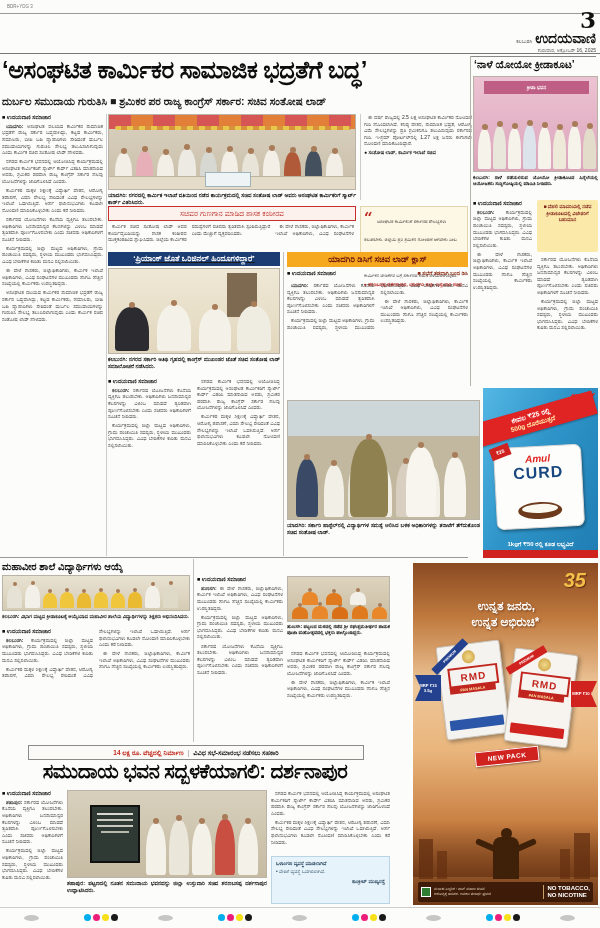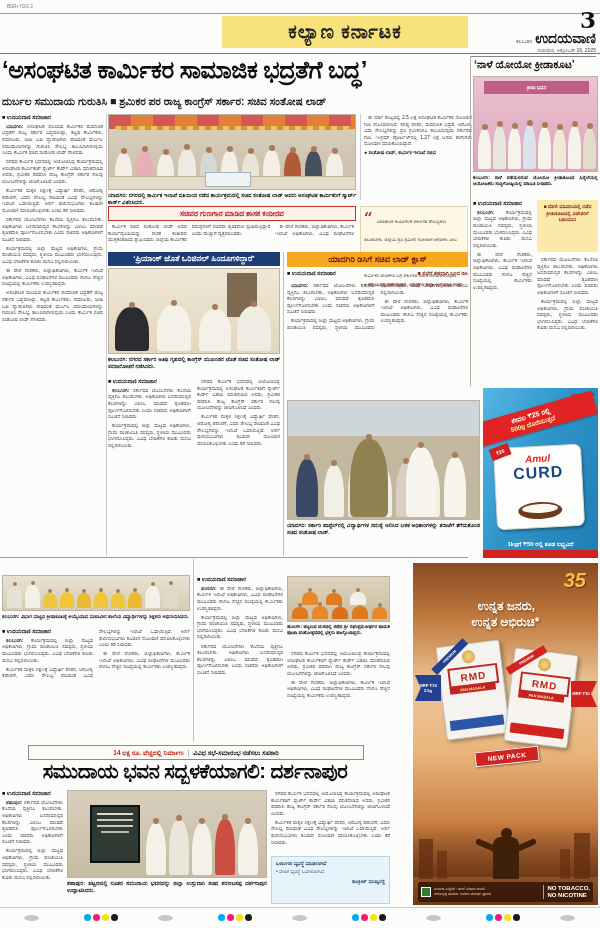--- a/index.html
+++ b/index.html
@@ -26,23 +26,20 @@
   .serif{font-family:"DejaVu Serif",serif;}
 </style>
 </head>
 <body>
 
 <div class="page">
 
   <div class="abs" style="left:7px;top:4px;font-size:4.5px;color:#777;">BDR+YDG 3</div>
   <div class="rule-h" style="left:0;top:13px;width:600px;"></div>
 
-  <div class="abs" style="left:222px;top:16px;width:246px;height:32px;background:#f8e27c;display:flex;align-items:center;justify-content:center;">
-    <span style="font-size:19px;font-weight:bold;letter-spacing:1px;color:#23211c;">ಕಲ್ಯಾಣ ಕರ್ನಾಟಕ</span>
-  </div>
 
   <div class="abs" style="left:470px;top:10px;width:126px;display:flex;flex-direction:column;align-items:flex-end;border-bottom:1px solid #888;padding-bottom:2px;">
     <span class="serif" style="font-size:23px;font-weight:bold;line-height:20px;color:#111;">3</span>
     <span style="display:flex;align-items:baseline;gap:3px;">
       <span style="font-size:5px;color:#333;">ಕಲಬುರಗಿ</span>
       <span style="font-size:14px;font-weight:bold;color:#121212;">ಉದಯವಾಣಿ</span>
     </span>
     <span style="font-size:5px;color:#444;">ಗುರುವಾರ, ಅಕ್ಟೋಬರ್ 16, 2025</span>
   </div>
 
@@ -80,34 +77,34 @@
     <div class="abs" style="left:96px;bottom:2px;width:44px;height:13px;background:#eef4f6;border:1px solid #9fb3bb;"></div>
   </div>
   <div class="abs cap" style="left:108px;top:192px;width:248px;">ಯಾದಗಿರಿ: ನಗರದಲ್ಲಿ ಕಾರ್ಮಿಕ ಇಲಾಖೆ ವತಿಯಿಂದ ನಡೆದ ಕಾರ್ಯಕ್ರಮದಲ್ಲಿ ಸಚಿವ ಸಂತೋಷ ಲಾಡ್ ಅವರು ಅಸಂಘಟಿತ ಕಾರ್ಮಿಕರಿಗೆ ಸ್ಮಾರ್ಟ್ ಕಾರ್ಡ್ ವಿತರಿಸಿದರು.</div>
 
   <div class="abs tiny" style="left:360px;top:114px;width:108px;height:86px;overflow:hidden;border-left:1px solid #ccc;padding-left:3px;">
     <p>ಈ ವರ್ಷ ರಾಜ್ಯದಲ್ಲಿ 2.5 ಲಕ್ಷ ಅಸಂಘಟಿತ ಕಾರ್ಮಿಕರ ನೋಂದಣಿ ಗುರಿ ಹೊಂದಲಾಗಿದೆ. ಕನಿಷ್ಠ ವೇತನ, ಸಾಮಾಜಿಕ ಭದ್ರತೆ, ಆರೋಗ್ಯ ವಿಮೆ ಸೌಲಭ್ಯಗಳನ್ನು ಪ್ರತಿ ಶ್ರಮಿಕನಿಗೂ ತಲುಪಿಸುವುದು ಸರ್ಕಾರದ ಗುರಿ. ಇ-ಶ್ರಮ್ ಪೋರ್ಟಲ್‌ನಲ್ಲಿ 1.27 ಲಕ್ಷ ಜನರು ಈಗಾಗಲೇ ನೋಂದಣಿ ಮಾಡಿಕೊಂಡಿದ್ದಾರೆ.</p>
     <p style="font-weight:bold;text-indent:0;color:#111;">● ಸಂತೋಷ ಲಾಡ್, ಕಾರ್ಮಿಕ ಇಲಾಖೆ ಸಚಿವ</p>
   </div>
 
   <div class="abs" style="left:108px;top:206px;width:246px;height:13px;border:1px solid #c6302a;background:#fdf1ee;display:flex;align-items:center;justify-content:center;">
-    <span style="font-size:7.5px;font-weight:bold;color:#b8231d;">ಸಚಿವರ ಗುಣಗಾನ ಮಾಡಿದ ಶಾಸಕ ಕಂಠೀರವ</span>
+    <span style="font-size:7.5px;font-weight:normal;color:#b8231d;">ಸಚಿವರ ಗುಣಗಾನ ಮಾಡಿದ ಶಾಸಕ ಕಂಠೀರವ</span>
   </div>
   <div class="abs tiny cols3" style="left:108px;top:223px;width:246px;height:26px;overflow:hidden;">
     <p>ಕಾರ್ಮಿಕ ಸಚಿವ ಸಂತೋಷ ಲಾಡ್ ಅವರ ಕಾರ್ಯವೈಖರಿಯನ್ನು ಶಾಸಕ ಕಂಠೀರವ ಮುಕ್ತಕಂಠದಿಂದ ಶ್ಲಾಘಿಸಿದರು. ಜಿಲ್ಲೆಯ ಕಾರ್ಮಿಕರ ಸಮಸ್ಯೆಗಳಿಗೆ ಸಚಿವರು ತ್ವರಿತವಾಗಿ ಸ್ಪಂದಿಸುತ್ತಿದ್ದಾರೆ ಎಂದು ಮೆಚ್ಚುಗೆ ವ್ಯಕ್ತಪಡಿಸಿದರು.</p>
     <p>ಈ ವೇಳೆ ಶಾಸಕರು, ಜಿಲ್ಲಾಧಿಕಾರಿಗಳು, ಕಾರ್ಮಿಕ ಇಲಾಖೆ ಅಧಿಕಾರಿಗಳು, ವಿವಿಧ ಸಂಘಟನೆಗಳ ಮುಖಂಡರು ಹಾಗೂ ಹೆಚ್ಚಿನ ಸಂಖ್ಯೆಯಲ್ಲಿ ಕಾರ್ಮಿಕರು ಉಪಸ್ಥಿತರಿದ್ದರು.</p>
   </div>
 
   <div class="abs" style="left:360px;top:206px;width:108px;height:50px;background:#fdf7e6;border:1px solid #e0d5ad;padding:2px 3px;box-sizing:border-box;">
     <span class="qmark">“</span>
     <span style="font-size:4.6px;line-height:1.25;text-align:justify;display:inline;color:#33302a;">ಅಸಂಘಟಿತ ಕಾರ್ಮಿಕರಿಗೆ ಸರ್ಕಾರದ ಸೌಲಭ್ಯಗಳು ತಲುಪಬೇಕು. ಜಿಲ್ಲೆಯ ಪ್ರತಿ ಶ್ರಮಿಕನ ನೋಂದಣಿ ಆಗಬೇಕು ಎಂಬ ಉದ್ದೇಶದಿಂದ ಈ ಕಾರ್ಯಕ್ರಮ ಹಮ್ಮಿಕೊಳ್ಳಲಾಗಿದೆ. ಈ ಭಾಗದ ಕಾರ್ಮಿಕರ ಬೇಡಿಕೆಗಳ ಬಗ್ಗೆ ಸರ್ಕಾರದ ಗಮನ ಸೆಳೆಯಲಾಗುವುದು.</span>
     <div style="font-size:4.8px;font-weight:bold;color:#b8231d;margin-top:1px;">● ಶರಣಬಸಪ್ಪ ದರ್ಶನಾಪುರ, ಯಾದಗಿರಿ ಜಿಲ್ಲಾ ಉಸ್ತುವಾರಿ ಸಚಿವ</div>
   </div>
 
-  <div class="abs" style="left:108px;top:252px;width:172px;height:14px;background:#1c3d73;display:flex;align-items:center;justify-content:center;">
+  <div class="abs" style="left:108px;top:252px;width:172px;height:14px;background:#1c3d73;display:flex;align-items:center;justify-content:center;text-decoration:underline;">
     <span style="font-size:8px;font-weight:bold;color:#fff;">‘ಪ್ರಿಯಾಂಕ್ ಜೊತೆ ಒರಿಜಿನಲ್ ಹಿಂದೂಗಳಿದ್ದಾರೆ’</span>
   </div>
   <div class="photo" style="left:108px;top:268px;width:172px;height:86px;background:linear-gradient(#efe8d6,#e2d7bd);">
     <div class="abs" style="left:118px;top:4px;width:30px;height:44px;background:#7d6a50;"></div>
     <div class="ps" style="left:6px;width:34px;height:44px;background:#2c2c30;"></div>
     <div class="ps" style="left:48px;width:34px;height:46px;background:#f4f1e8;"></div>
     <div class="ps" style="left:90px;width:32px;height:42px;background:#f4f1e8;"></div>
     <div class="ps" style="left:128px;width:34px;height:45px;background:#efece2;"></div>
   </div>
   <div class="abs cap" style="left:108px;top:356px;width:172px;">ಕಲಬುರಗಿ: ನಗರದ ಸರ್ಕಾರಿ ಅತಿಥಿ ಗೃಹದಲ್ಲಿ ಕಾಂಗ್ರೆಸ್ ಮುಖಂಡರ ಜೊತೆ ಸಚಿವ ಸಂತೋಷ ಲಾಡ್ ಸಮಾಲೋಚನೆ ನಡೆಸಿದರು.</div>
@@ -258,20 +255,21 @@
       </div>
       <div style="border-left:1px solid #caa06a;padding-left:3px;">
         <div style="font-size:6px;font-weight:bold;color:#fff;line-height:1.15;">NO TOBACCO,</div>
         <div style="font-size:6px;font-weight:bold;color:#fff;line-height:1.15;">NO NICOTINE</div>
       </div>
     </div>
   </div>
 
   <div class="rule-h" style="left:0;top:557px;width:468px;"></div>
 
+  <div class="abs" style="left:2px;top:561px;width:188px;font-size:10px;font-weight:bold;color:#0f0f0f;">ಮಹಾವೀರ ಶಾಲೆ ವಿದ್ಯಾರ್ಥಿಗಳು ಆಯ್ಕೆ</div>
   <div class="photo s" style="left:2px;top:575px;width:188px;height:36px;background:linear-gradient(#e8e2d2,#d6ccb4);">
     <div class="ps" style="left:4px;width:15px;height:22px;background:#e6e2d6;"></div>
     <div class="ps" style="left:22px;width:15px;height:23px;background:#f2f0e8;"></div>
     <div class="ps" style="left:40px;width:14px;height:15px;background:#f0c63c;"></div>
     <div class="ps" style="left:57px;width:14px;height:16px;background:#f0c63c;"></div>
     <div class="ps" style="left:74px;width:14px;height:15px;background:#e9ba32;"></div>
     <div class="ps" style="left:91px;width:14px;height:16px;background:#f0c63c;"></div>
     <div class="ps" style="left:108px;width:14px;height:15px;background:#f0c63c;"></div>
     <div class="ps" style="left:125px;width:14px;height:16px;background:#e9ba32;"></div>
     <div class="ps" style="left:142px;width:15px;height:22px;background:#f2f0e8;"></div>

